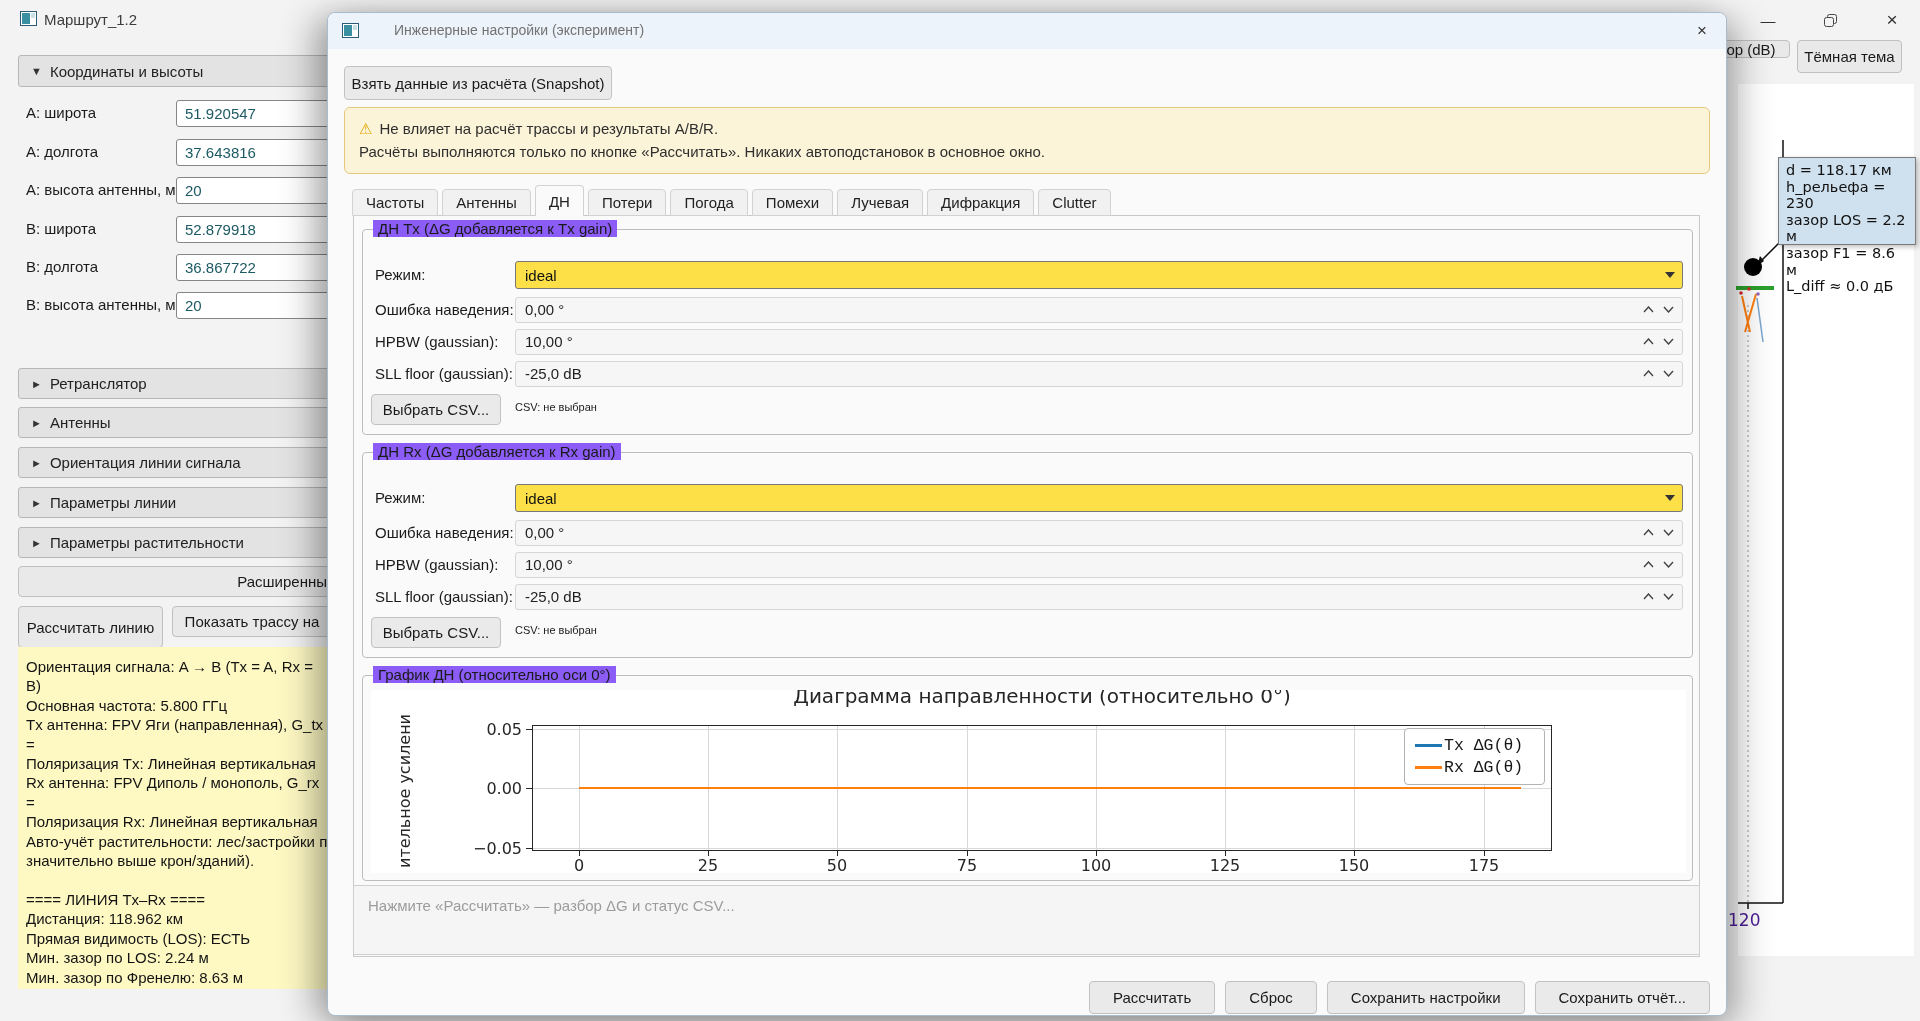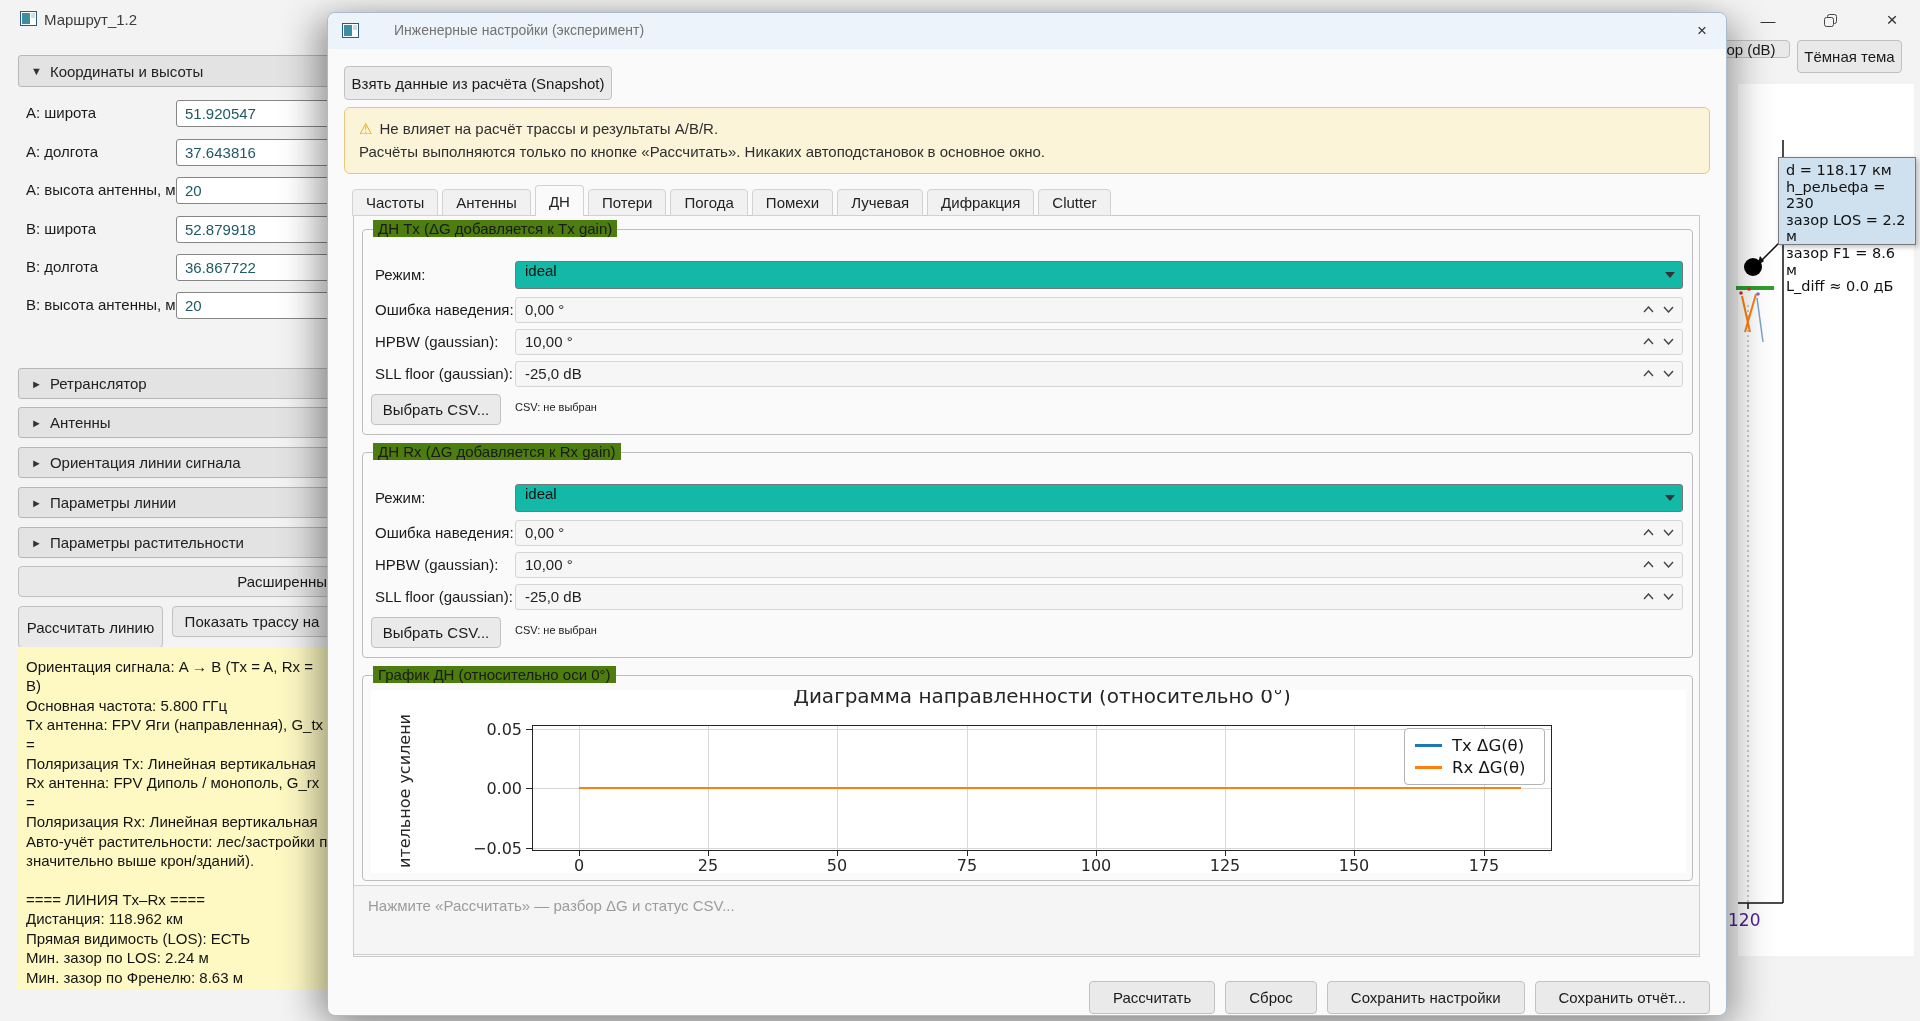--- a/index.html
+++ b/index.html
@@ -54,25 +54,25 @@
 
   .tabs { position:absolute; left:24px; top:172px; display:flex; gap:4px; z-index:5; }
   .tab { height:27px; margin-top:4px; padding:0 13px; background:#f1f1f1; border:1px solid #d2d2d2;
          border-radius:4px 4px 0 0; display:flex; align-items:center; font-size:15px; color:#222; }
   .tab.active { height:31px; margin-top:0; background:#fafafa; border-bottom:none; }
 
   .panel { position:absolute; left:25px; top:202px; width:1347px; height:742px;
            border:1px solid #c9c9c9; background:#fafafa; }
   .group { position:absolute; left:8px; width:1331px; height:206px; border:1px solid #bdbdbd;
            border-radius:4px; }
-  .group-title { position:absolute; top:-10px; left:10px; background:#4d7c0f; padding:0 5px;
+  .group-title { position:absolute; top:-10px; left:10px; background:#8b5cf6; padding:0 5px;
                  font-size:15px; color:#1a1a1a; white-space:nowrap; }
   .g-lbl { position:absolute; left:12px; font-size:15px; color:#1b1b1b; }
-  .combo { position:absolute; left:152px; width:1168px; height:28px; background:#14b8a6;
-           border:1px solid #777; border-radius:3px; display:flex; 
+  .combo { position:absolute; left:152px; width:1168px; height:28px; background:#fde047;
+           border:1px solid #777; border-radius:3px; display:flex; align-items:center;
            padding:0 26px 0 9px; font-size:15px; color:#111; }
   .combo-arrow { position:absolute; right:7px; top:10px; }
   .spin { position:absolute; left:152px; width:1168px; height:26px; background:#f6f6f6;
           border:1px solid #d6d6d6; border-radius:3px; padding:0 46px 0 9px; font-size:15px;
           color:#1f1f1f; font-family:"Liberation Sans",sans-serif; }
   .spin-up { position:absolute; right:28px; top:8px; }
   .spin-dn { position:absolute; right:8px; top:8px; }
   .csv-btn { position:absolute; left:8px; top:164px; width:130px; height:31px; }
   .csv-lbl { position:absolute; left:152px; top:171px; font-size:11px; color:#1b1b1b; }
 
@@ -87,21 +87,21 @@
   .gv { position:absolute; top:35px; height:126px; width:1px; background:#d8d8d8; }
   .gh { position:absolute; left:161px; width:1020px; height:1px; background:#d8d8d8; }
   .ytl { position:absolute; left:95px; width:56px; text-align:right; font-size:16px; }
   .ytm { position:absolute; left:155px; width:6px; height:1px; background:#262626; }
   .xtl { position:absolute; top:166px; width:40px; text-align:center; font-size:16px; }
   .xtm { position:absolute; top:161px; width:1px; height:5px; background:#262626; }
   .sline { position:absolute; left:208px; width:942px; height:2px; top:97px; }
   .legend { position:absolute; left:1033px; top:38px; width:141px; height:57px;
             background:rgba(255,255,255,.92); border:1px solid #b3b3b3; border-radius:4px;
             padding:5px 10px; display:flex; flex-direction:column; justify-content:space-around; }
-  .leg-row { display:flex; align-items:center; gap:10px; }
+  .leg-row { display:flex; align-items:center; gap:2px;font-family:Liberation Mono, monospace; }
   .leg-swatch { width:27px; height:3px; }
   .leg-lbl { font-size:16.5px; color:#161616; }
 
   .status { position:absolute; left:-1px; right:-1px; top:669px; height:70px; background:#f5f5f5;
             border:1px solid #cfcfcf; padding:11px 14px; font-size:15px; color:#9c9c9c; }
   .footer { position:absolute; right:16px; top:968px; display:flex; gap:10px; }
   .footer .btn { height:33px; padding:0 23px; }
 </style>
 </head>
 <body>

